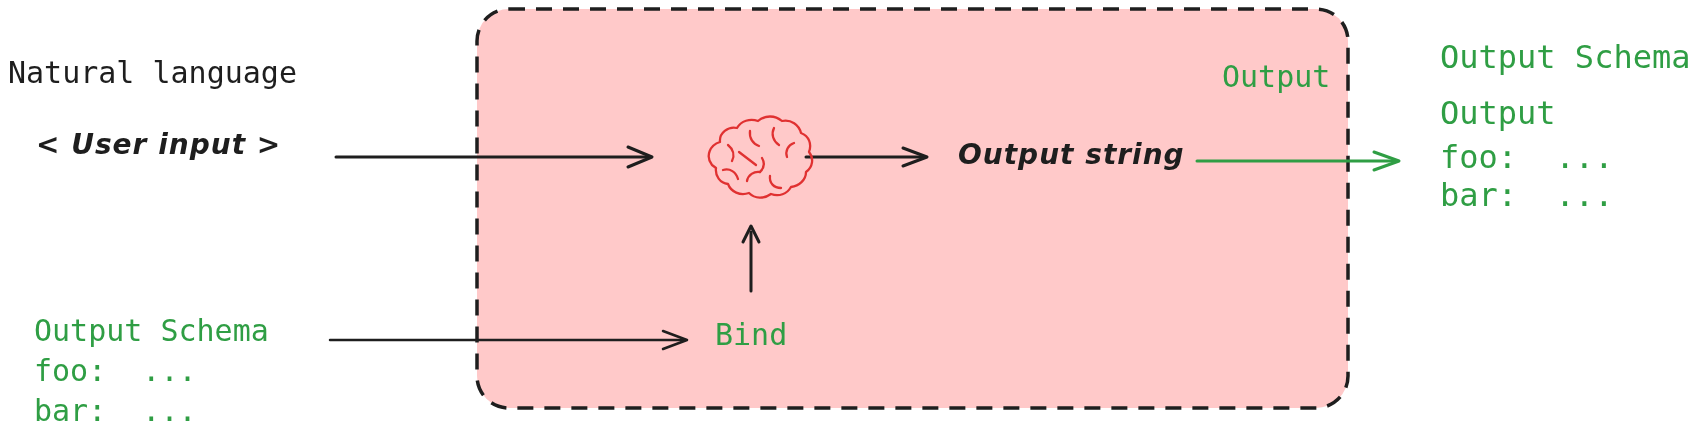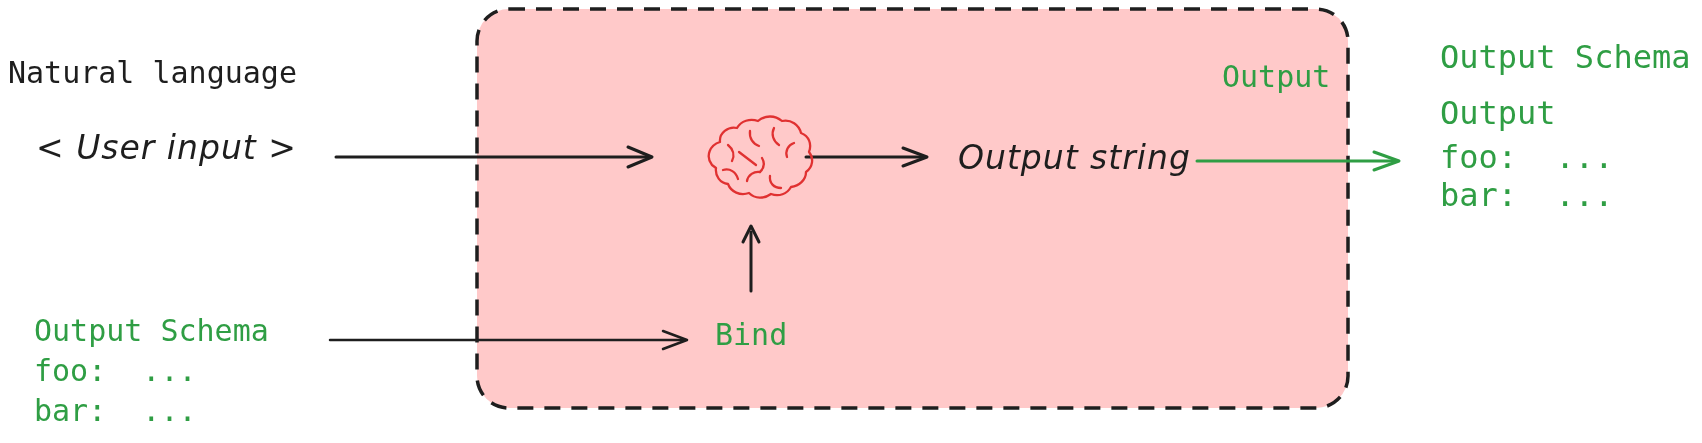--- a/index.html
+++ b/index.html
@@ -16,21 +16,21 @@
     overflow:hidden;
     font-family:"DejaVu Sans Mono", monospace;
   }
   #overlay{position:absolute;left:0;top:0;width:1702px;height:443px;}
   .txt{position:absolute;white-space:pre;line-height:1.1;}
   .mono{font-family:"DejaVu Sans Mono","Liberation Mono",monospace;font-weight:normal;font-size:30px;color:var(--ink);}
   .mono-lg{font-size:32px;}
   .green{color:var(--green);}
   .hand{
     font-family:"DejaVu Sans","Liberation Sans",sans-serif;
-    font-style:italic;font-weight:normal;font-size:33px;color:var(--ink);
+    font-style:italic;font-weight:bold;font-size:28px;color:var(--ink);
     letter-spacing:1px;
   }
 </style>
 </head>
 <body>
 
 <div id="canvas">
 
   <svg id="overlay" viewBox="0 0 1702 443">
 

